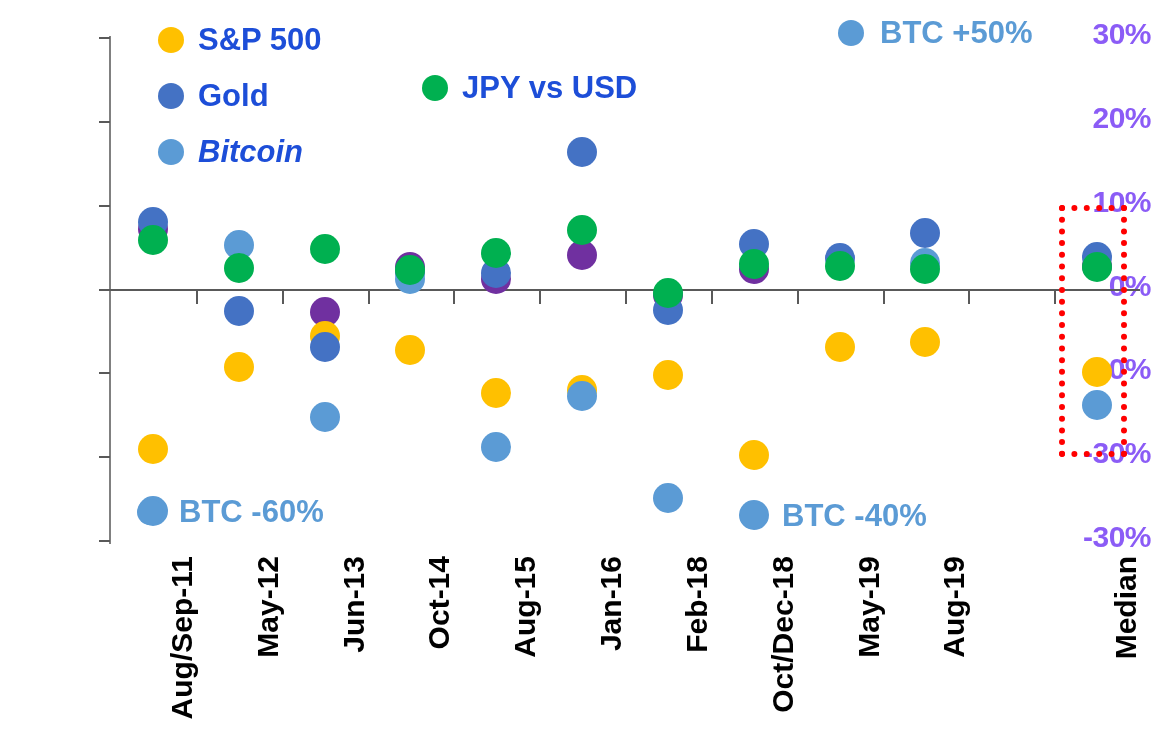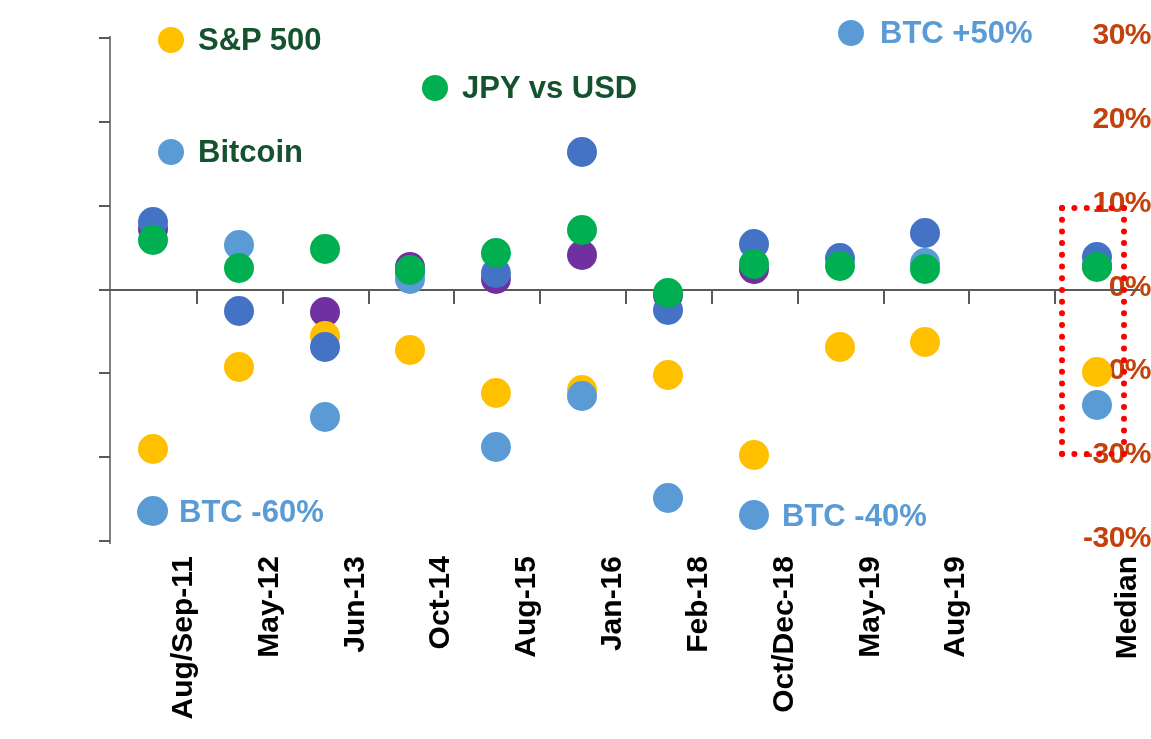--- a/index.html
+++ b/index.html
@@ -5,21 +5,21 @@
   html,body{margin:0;padding:0;background:#ffffff;}
   body{width:1151px;height:739px;font-family:"Liberation Sans",sans-serif;overflow:hidden;}
   #chart-root{position:relative;width:1151px;height:739px;background:#fff;}
 
   
   .y-axis-line{position:absolute;left:109px;top:36px;width:2px;height:508px;background:#808080;}
   .zero-line{position:absolute;left:109px;top:289px;width:1031px;height:2px;background:#595959;}
 
   .y-tick{position:absolute;left:99px;width:11px;height:2px;background:#595959;}
   .y-tick-label{position:absolute;right:0;width:88px;text-align:right;
-                font-size:30px;color:#c2410c;font-weight:700;letter-spacing:-0.5px;
+                font-size:30px;color:#8b5cf6;font-weight:700;letter-spacing:-0.5px;
                 font-family:"Liberation Sans",sans-serif;}
 
   .x-tick{position:absolute;top:291px;width:2px;height:13px;background:#595959;}
 
   
   .pt{position:absolute;border-radius:50%;}
   .pt.sp   {background:#FFC000;}
   .pt.gold {background:#4472C4;}
   .pt.btc  {background:#5B9BD5;}
   .pt.ust  {background:#7030A0;}
@@ -27,21 +27,21 @@
 
   
   .x-label{position:absolute;top:556px;
            font-size:30px;font-weight:700;color:#000;white-space:nowrap;
            transform-origin:left top;transform:rotate(-90deg) translateX(-100%);
            font-family:"Liberation Sans",sans-serif;}
 
   
   .legend-item{position:absolute;display:flex;align-items:center;gap:14px;}
   .legend-dot{width:26px;height:26px;border-radius:50%;flex:0 0 auto;}
-  .legend-text{font-size:31px;font-weight:700;color:#14532d;white-space:nowrap;
+  .legend-text{font-size:31px;font-weight:700;color:#1d4ed8;white-space:nowrap;
                font-family:"Liberation Sans",sans-serif;line-height:1;}
 
   
   .annot{position:absolute;display:flex;align-items:center;gap:16px;}
   .annot-dot{width:26px;height:26px;border-radius:50%;background:#5B9BD5;flex:0 0 auto;}
   .annot-text{font-size:31px;font-weight:700;color:#5B9BD5;white-space:nowrap;
               font-family:"Liberation Sans",sans-serif;line-height:1;}
 
   
   .median-box{position:absolute;border:6px dotted #FF0000;border-radius:2px;}
@@ -151,21 +151,25 @@
       <div class="x-label" style="left: 765.75px;">Oct/Dec-18</div>
       <div class="x-label" style="left: 851.583px;">May-19</div>
       <div class="x-label" style="left: 937.417px;">Aug-19</div>
       <div class="x-label" style="left: 1109.08px;">Median</div>
     </div>
 
   <div class="legend-item" style="left:158px;top:24px;">
     <span class="legend-dot" style="background:#FFC000"></span>
     <span class="legend-text">S&amp;P 500</span>
   </div>
-  <div class="legend-item" style="left:158px;top:136px;">
+  <div class="legend-item" style="left:158px;top:80px;">
+    <span class="legend-dot" style="background:#4472C4"></span>
+    <span class="legend-text">Gold</span>
+  </div>
+  <div class="legend-item" style="left:158px;top:136px;font-style:italic;">
     <span class="legend-dot" style="background:#5B9BD5"></span>
     <span class="legend-text">Bitcoin</span>
   </div>
   <div class="legend-item" style="left:422px;top:72px;">
     <span class="legend-dot" style="background:#00B050"></span>
     <span class="legend-text">JPY vs USD</span>
   </div>
 
   <div class="annot" style="left:838px;top:17px;align-items:center;">
     <span class="annot-dot"></span>

